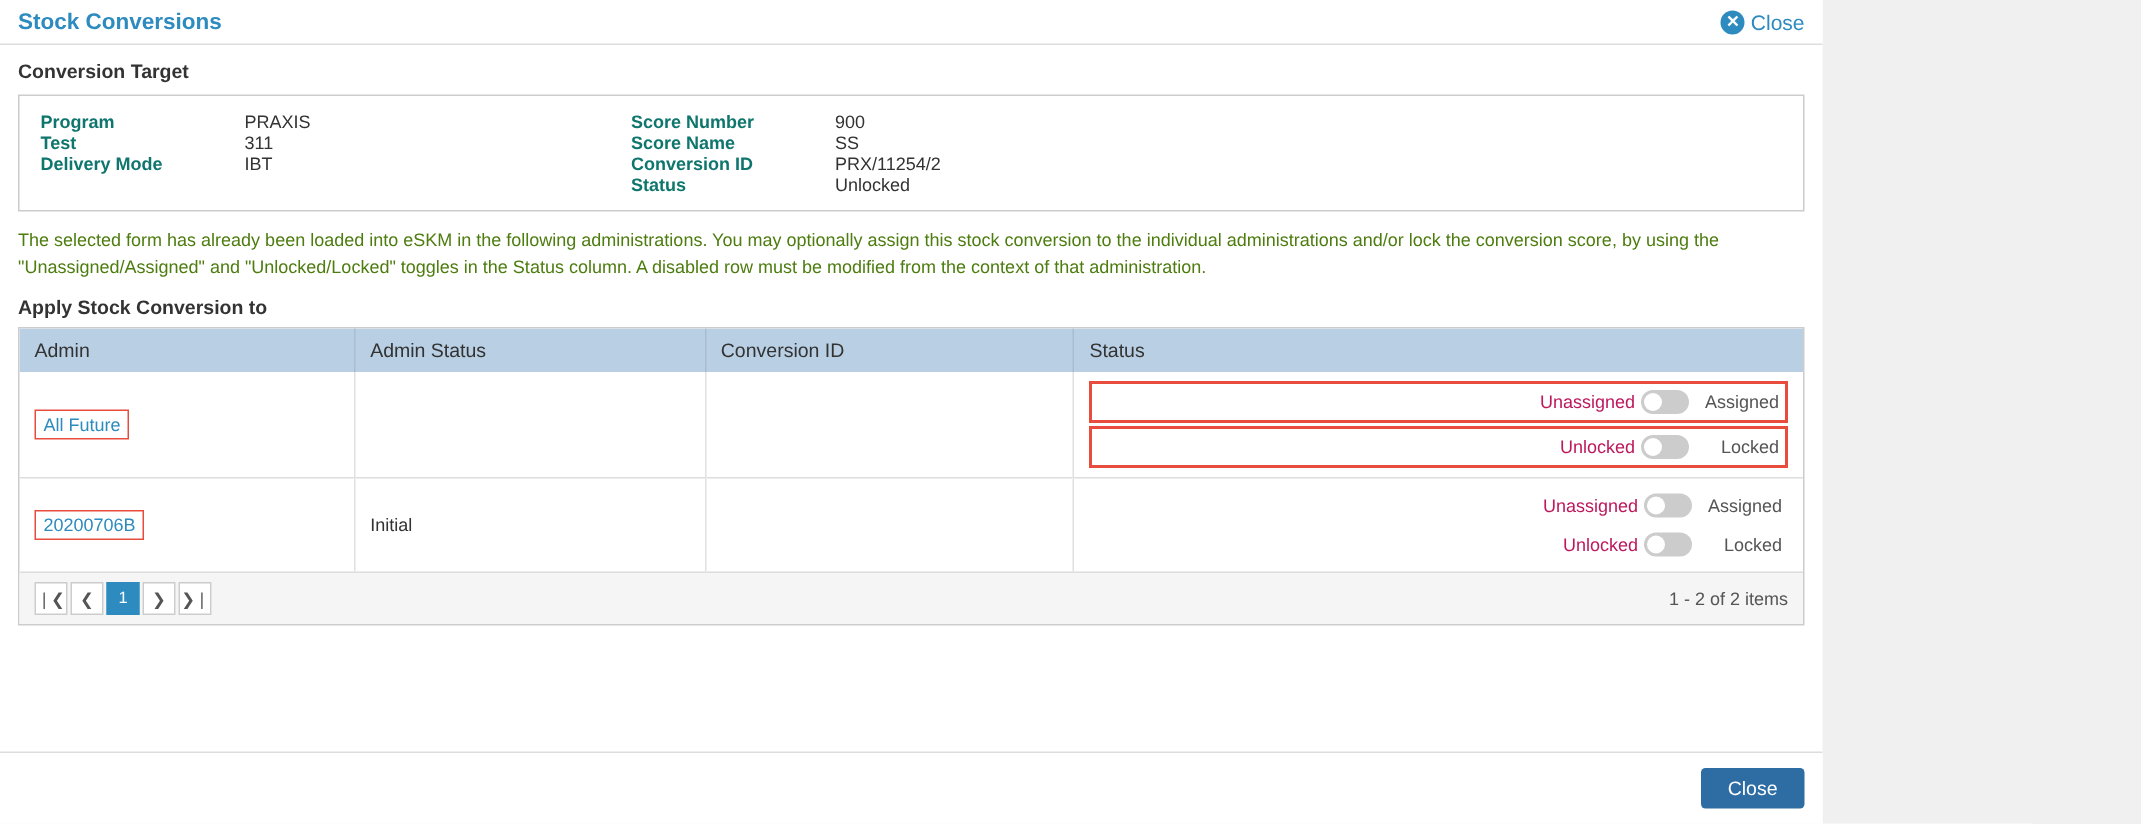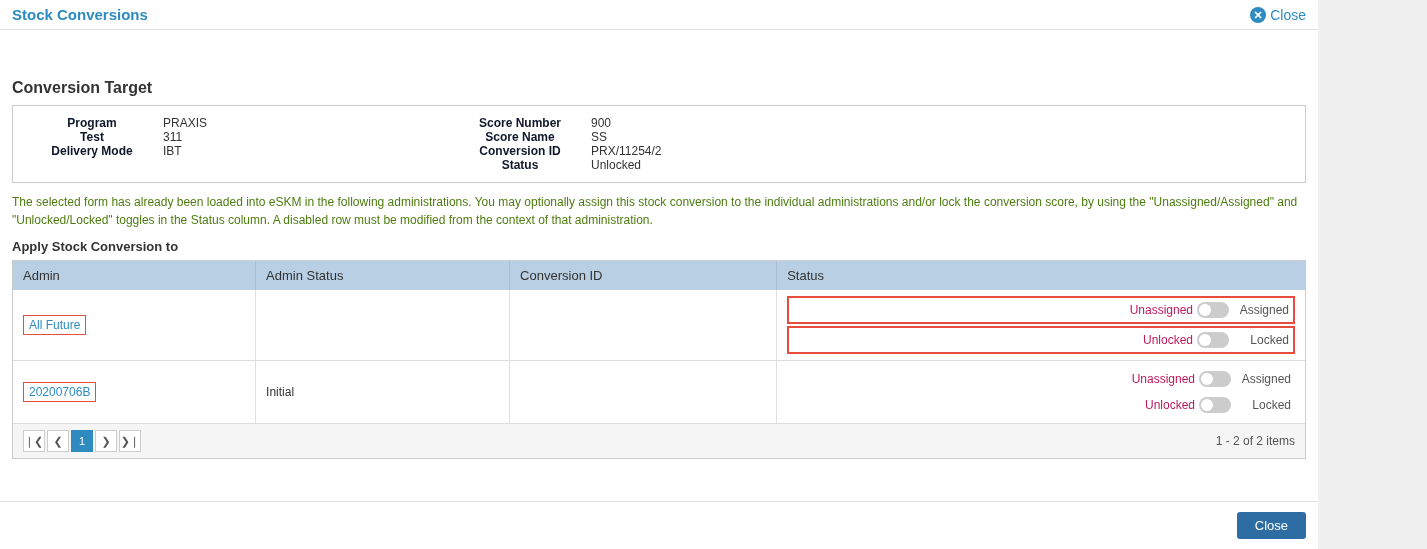--- a/index.html
+++ b/index.html
@@ -4,21 +4,21 @@
   <style>
     * { box-sizing: border-box; margin: 0; padding: 0; }
     body {
       font-family: Arial, sans-serif;
       font-size: 13px;
       color: #333;
       background: #f0f0f0;
     }
     .page-wrapper {
       background: #fff;
-      width: 1318px;
+      width: 1215px;
       min-height: 549px;
       position: relative;
     }
     
     .page-header {
       display: flex;
       justify-content: space-between;
       align-items: center;
       padding: 6px 12px;
       background: #fff;
@@ -51,46 +51,45 @@
       font-size: 11px;
       font-weight: bold;
     }
     
     .content {
       padding: 10px 12px;
     }
     
     .section-title {
       font-weight: bold;
-      font-size: 16px;
+      font-size: 13px;
       margin-bottom: 8px;
-      margin-top: 39px;
     }
     
     .conversion-target-box {
       border: 1px solid #ccc;
       background: #fff;
       padding: 10px 14px;
       margin-bottom: 10px;
     }
     .ct-grid {
       display: grid;
       grid-template-columns: 1fr 1fr 1fr;
       gap: 4px 20px;
     }
     .ct-row {
       display: flex;
       align-items: baseline;
       gap: 6px;
     }
     .ct-label {
       font-weight: bold;
-      text-align: center;
+      text-align: left;
       min-width: 130px;
-      color: #0f172a;
+      color: #0f766e;
       font-size: 12px;
     }
     .ct-value {
       color: #333;
       font-size: 12px;
     }
     
     .info-text {
       font-size: 12px;
       color: #4d7c0f;

